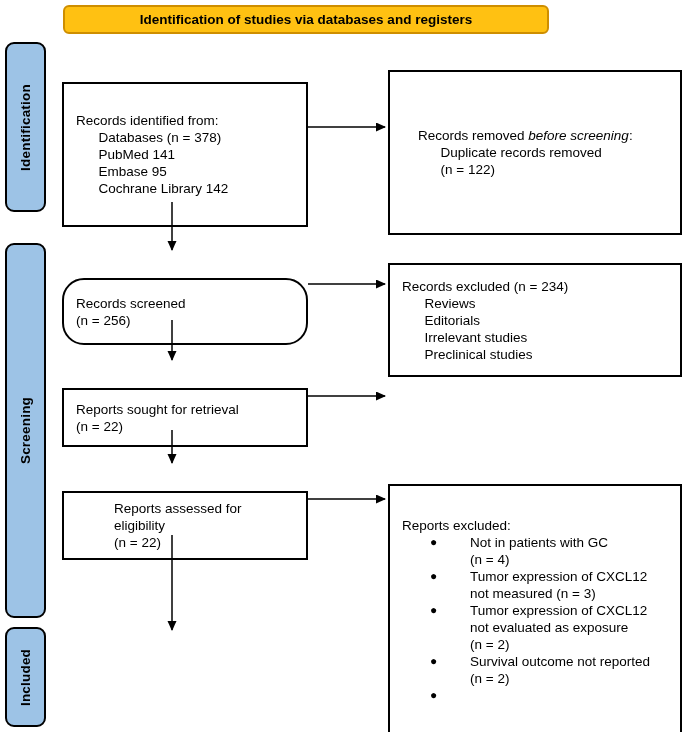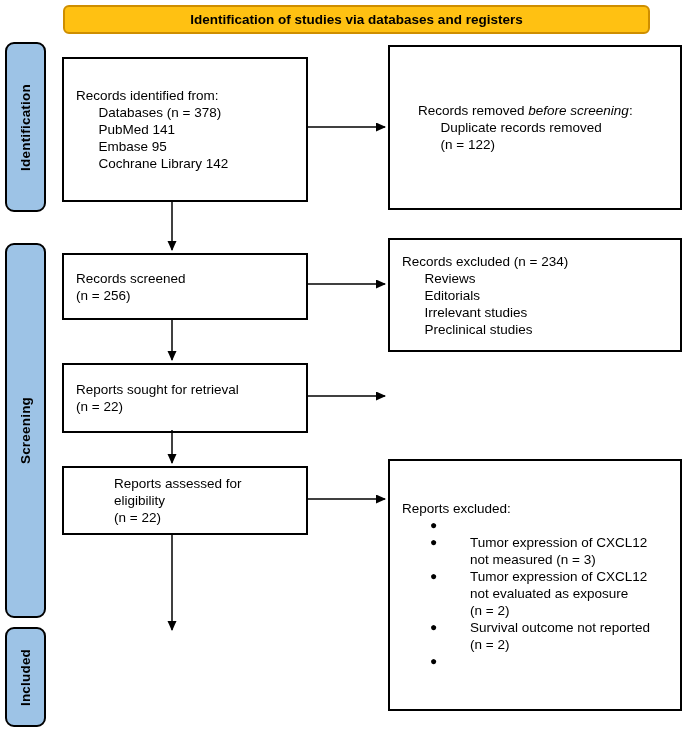--- a/index.html
+++ b/index.html
@@ -1,20 +1,20 @@
 <!DOCTYPE html>
 <html style="--banner-bg: #FFC112; --banner-border: #CE8E00; --stage-bg: #9DC3E6;"><head>
 <meta charset="utf-8">
 <style>
   html,body{margin:0;padding:0;background:#ffffff;}
   body{font-family:"Liberation Sans","DejaVu Sans",sans-serif;color:#000;}
   .canvas{position:relative;width:685px;height:732px;background:#fff;overflow:hidden;}
 
   .banner{
-    position:absolute;left:63px;top:5px;width:587px;height:29px;
+    position:absolute;left:63px;top:5px;width:486px;height:29px;
     background:var(--banner-bg,#FFC112);
     border:2px solid var(--banner-border,#CE8E00);
     border-radius:6px;box-sizing:border-box;
     display:flex;align-items:center;justify-content:center;
     font-weight:bold;font-size:13.5px;
   }
 
   .stage{
     position:absolute;left:5px;width:41px;
     background:var(--stage-bg,#9DC3E6);
@@ -25,28 +25,28 @@
     transform:rotate(-90deg);white-space:nowrap;
     font-weight:bold;font-size:13.5px;letter-spacing:.2px;
   }
   .stage-identification{top:42px;height:170px;}
   .stage-screening{top:243px;height:375px;}
   .stage-included{top:627px;height:100px;}
 
   .box{
     position:absolute;background:#fff;border:2px solid #000;box-sizing:border-box;
     display:flex;align-items:center;
-    font-size:13.5px;line-height:17px;
+    font-size:13.5px;line-height:17px;margin-top:25px;
   }
   .box-text{white-space:pre-wrap;padding:0 10px 0 12px;}
   .col-left{left:62px;width:246px;}
   .col-right{left:388px;width:294px;}
   .box-b1{top:57px;height:145px;}
-  .box-b2{top:253px;height:67px;}
-  .box-b3{top:363px;height:70px;}
+  .box-b2{top:253px;height:67px;border-radius:22px;}
+  .box-b3{top:363px;height:59px;}
   .box-b4{top:466px;height:69px;padding-left:38px;}
   .box-b5{top:633px;height:67px;}
   .box-r1{top:45px;height:165px;padding-left:16px;}
   .box-r2{top:238px;height:114px;}
   .box-r3{top:358px;height:72px;}
   .box-r4{top:459px;height:252px;}
 
   .excluded-content{padding:10px 8px 10px 12px;width:100%;box-sizing:border-box;}
   .bullet-item{display:flex;margin-left:28px;}
   .bullet-marker{width:12px;margin-right:28px;flex:none;font-size:12px;line-height:17px;}
@@ -110,20 +110,22 @@
   <div class="box col-left box-b4">
       <div class="box-text">Reports assessed for eligibility
 (n = 22)</div>
     </div>
 
   <div class="box col-right box-r4">
     <div class="excluded-content">
       <div>Reports excluded:</div>
       <div class="bullet-item">
           <span class="bullet-marker">●</span>
+          <span class="bullet-text">Not in patients with GC
+(n = 4)</span>
         </div>
       <div class="bullet-item">
           <span class="bullet-marker">●</span>
           <span class="bullet-text">Tumor expression of CXCL12
 not measured (n = 3)</span>
         </div>
       <div class="bullet-item">
           <span class="bullet-marker">●</span>
           <span class="bullet-text">Tumor expression of CXCL12
 not evaluated as exposure

